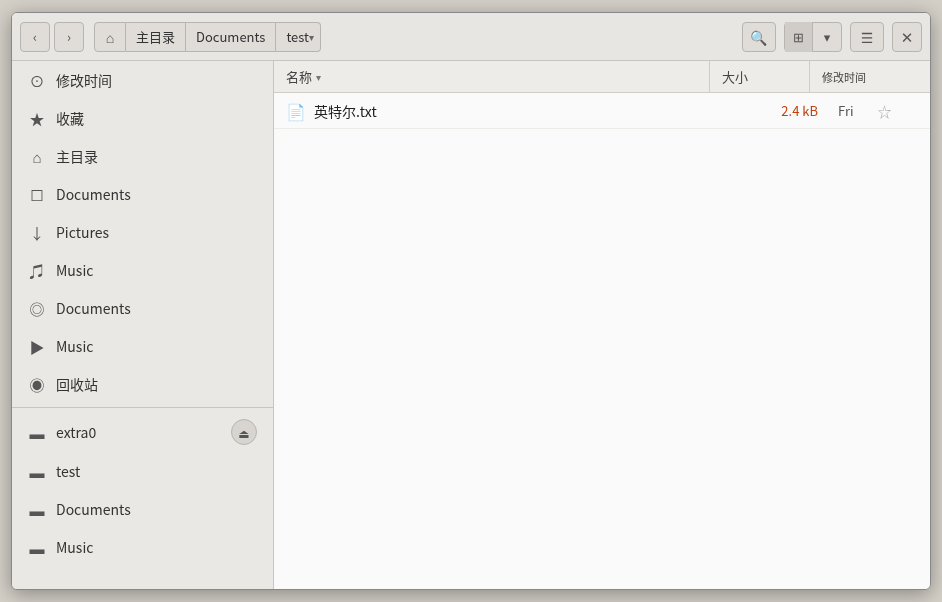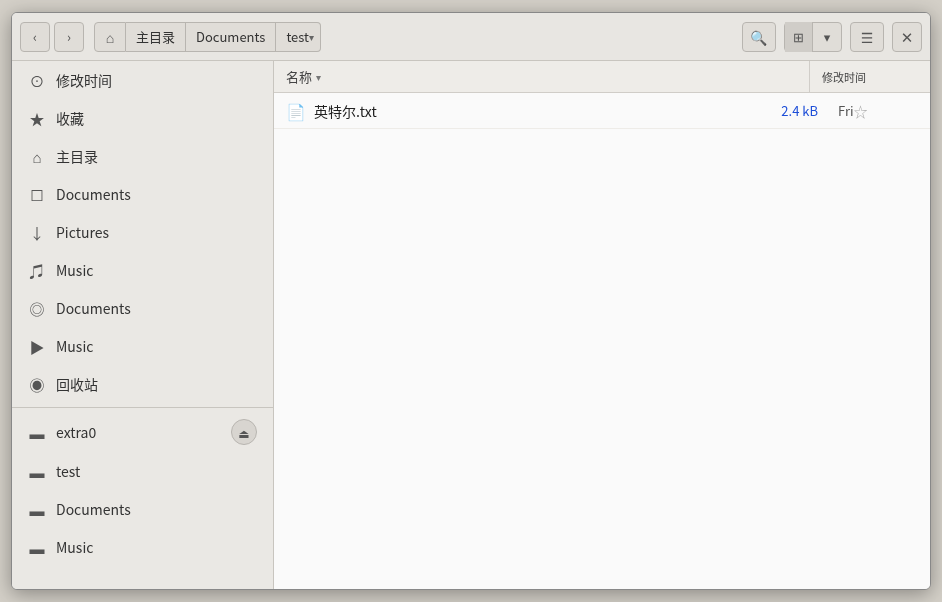--- a/index.html
+++ b/index.html
@@ -285,31 +285,31 @@
     }
     .file-icon {
       font-size: 16px;
       color: #777;
       flex-shrink: 0;
     }
     .file-size-cell {
       width: 100px;
       padding: 0 12px;
       font-size: 13px;
-      color: #1d4ed8;
+      color: #c2410c;
       text-align: right;
     }
     .file-date-cell {
       width: 100px;
       padding: 0 8px;
       font-size: 13px;
       color: #555;
       display: flex;
       align-items: center;
-      gap: 0;
+      gap: 24px;
     }
     .star-btn {
       font-size: 14px;
       color: #aaa;
       cursor: pointer;
     }
     .col-sort-arrow {
       font-size: 10px;
       color: #777;
     }
@@ -432,20 +432,23 @@
       </div>
 
     </div>
 
     <div class="file-list-area">
 
       <div class="file-list-header">
         <div class="col-name">
           <span>名称</span>
           <span class="col-sort-arrow">▾</span>
+        </div>
+        <div class="col-size">
+          <span>大小</span>
         </div>
         <div class="col-date">
           <span>修改时间</span>
         </div>
       </div>
 
       <div class="file-list-body">
         <div class="file-row">
           <div class="file-name-cell">
             <span class="file-icon">📄</span>

